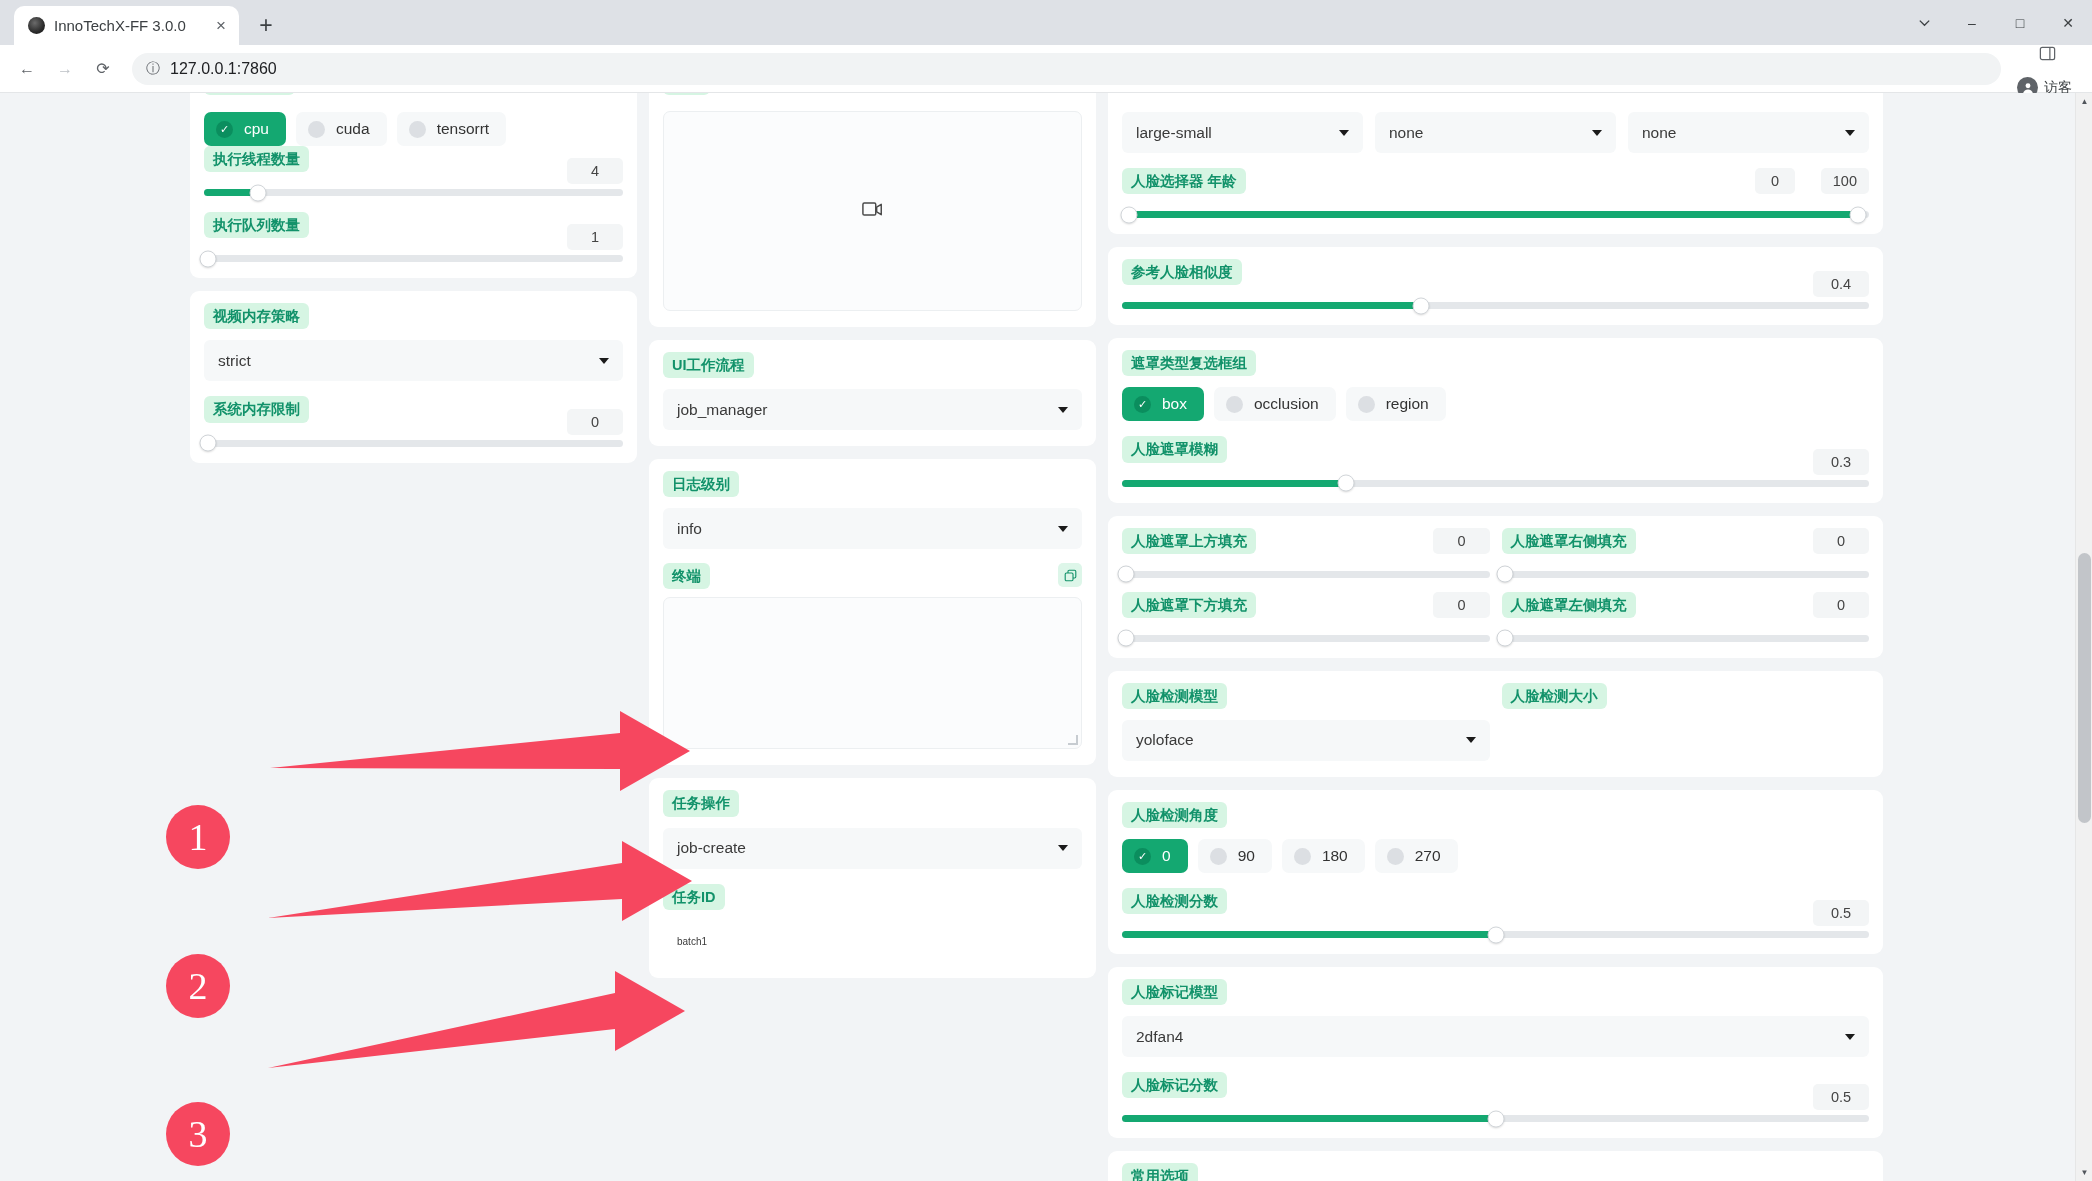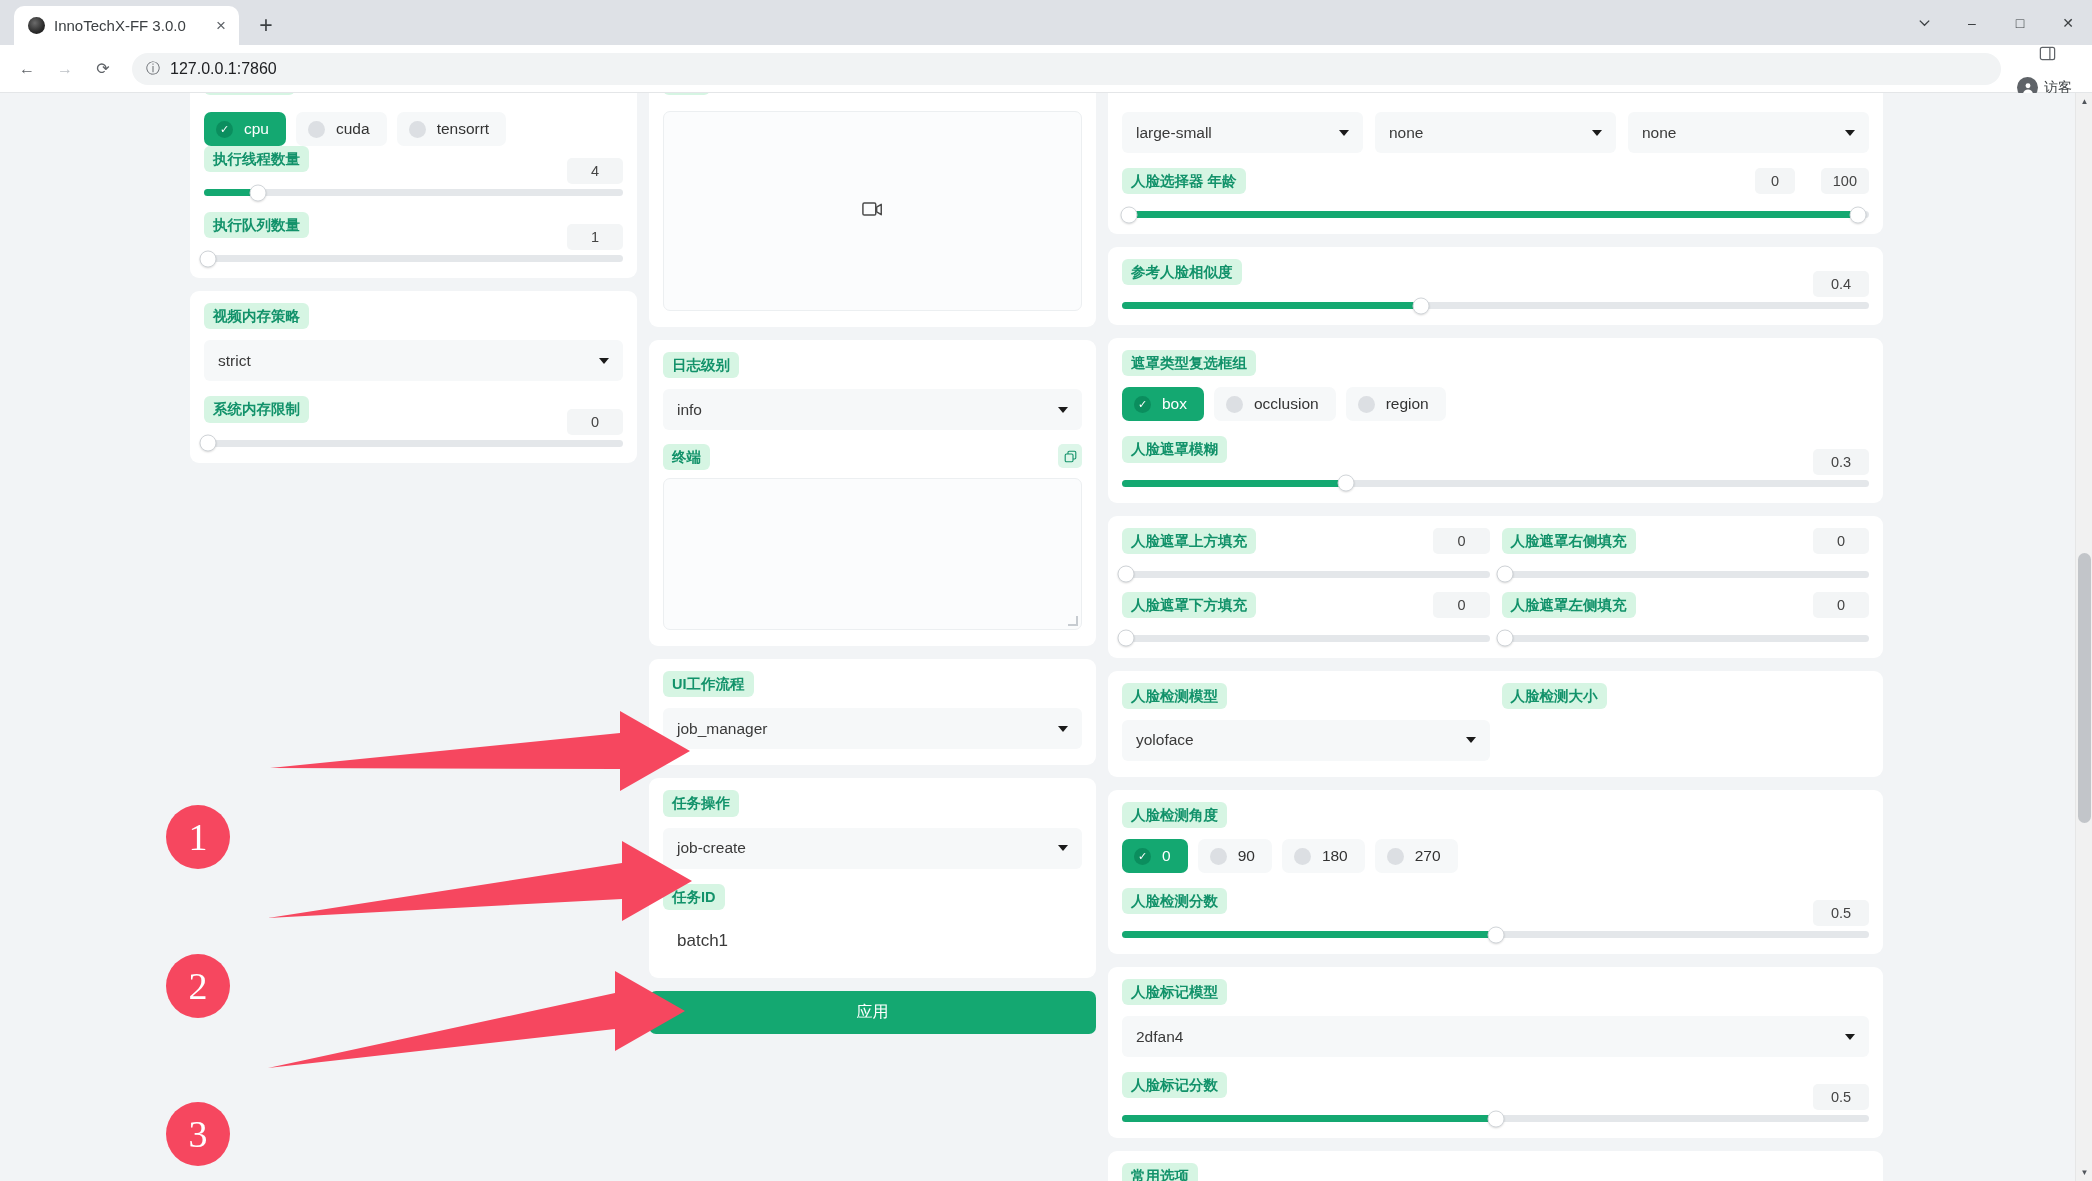--- a/index.html
+++ b/index.html
@@ -148,21 +148,21 @@
   .select {
     margin-top: 11px; height: 41px; background: #f6f8f9; border-radius: 6px;
     display: flex; align-items: center; justify-content: space-between;
     padding: 0 14px; font-size: 15.5px; color: #3a3a3a; cursor: pointer;
   }
   .caret { width: 0; height: 0; border-left: 5px solid transparent; border-right: 5px solid transparent; border-top: 6px solid #1b1b1b; }
 
   
   .textinput {
     margin-top: 11px; height: 41px; background: #fff; border-radius: 6px;
-    display: flex; align-items: center; padding: 0 14px; font-size: 17px; color: #3a3a3a;
+    display: flex; align-items: center; padding: 0 14px; font-size: 10px; color: #3a3a3a;
   }
 
   
   .btn-primary {
     background: #14a871; color: #fff; height: 43px; border-radius: 7px;
     display: flex; align-items: center; justify-content: center;
     font-size: 16px; cursor: pointer; border: none; width: 100%;
   }
 
   
@@ -336,60 +336,59 @@
             <span class="cam-icon">
               <svg width="22" height="17" viewBox="0 0 24 18">
                   <rect x="1" y="2" width="14" height="13" rx="1.5" fill="none" stroke="#4a4a4a" stroke-width="1.6"></rect>
                   <path d="M16 6.5l5-3.2v11.4l-5-3.2z" fill="none" stroke="#4a4a4a" stroke-width="1.6" stroke-linejoin="round"></path>
                 </svg>
             </span>
           </div>
         </div>
 
         <div class="card">
+          <span class="pill">UI工作流程</span>
+          <div class="select">
+            <span>job_manager</span>
+            <span class="caret"></span>
+          </div>
+        </div>
+
+        <div class="card">
           <span class="pill">日志级别</span>
           <div class="select">
             <span>info</span>
             <span class="caret"></span>
           </div>
           <div class="terminal-head" style="margin-top:14px">
             <span class="pill">终端</span>
             <span class="copy-btn">
               <svg width="13" height="13" viewBox="0 0 14 14">
                   <rect x="4.3" y="1.3" width="8.4" height="8.4" rx="1.3" fill="none" stroke="#12926a" stroke-width="1.2"></rect>
                   <rect x="1.3" y="4.3" width="8.4" height="8.4" rx="1.3" fill="#ddf6e9" stroke="#12926a" stroke-width="1.2"></rect>
                 </svg>
             </span>
           </div>
           <div class="terminal-body">
             <span class="resize-grip"></span>
           </div>
         </div>
 
         <div class="card">
-          <span class="pill">UI工作流程</span>
-          <div class="select">
-            <span>job_manager</span>
-            <span class="caret"></span>
-          </div>
-        </div>
-
-        <div class="card">
           <span class="pill">任务操作</span>
           <div class="select">
             <span>job-create</span>
             <span class="caret"></span>
           </div>
           <div style="margin-top:15px">
             <span class="pill">任务ID</span>
           </div>
           <div class="textinput">batch1</div>
         </div>
 
-        <button class="btn-primary">应用</button>
       </div>
 
       <div class="col col-right">
 
         <div class="card" style="margin-top:-12px;padding-top:0">
           <div class="grid2" style="overflow:hidden;height:20px">
             
             
             
           </div>

